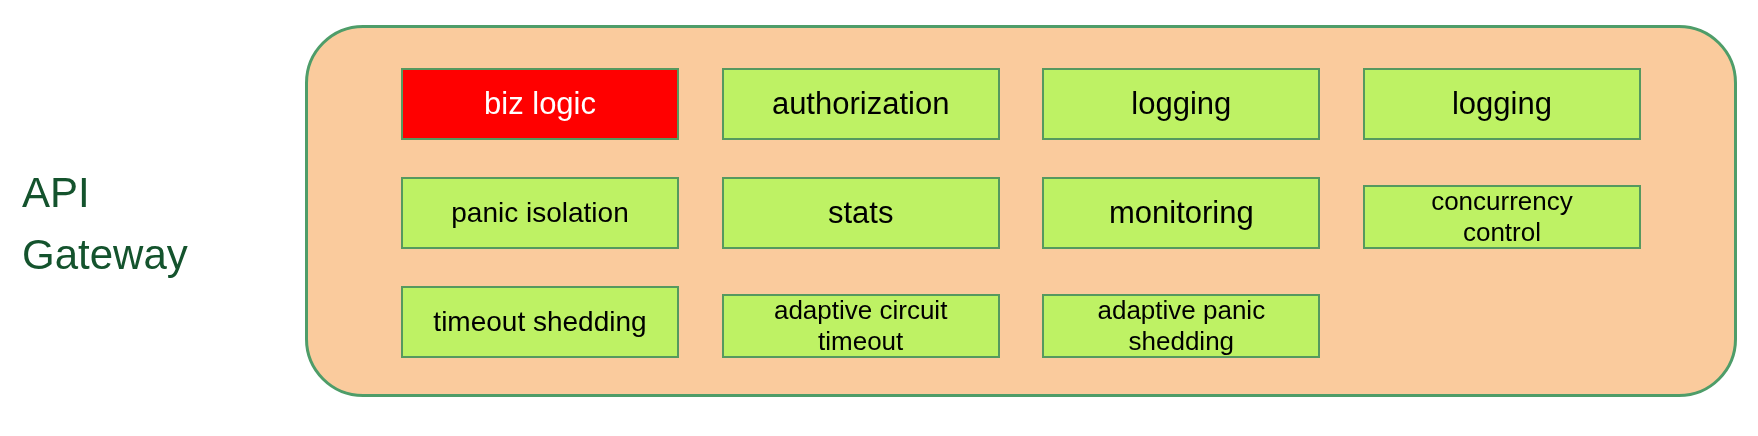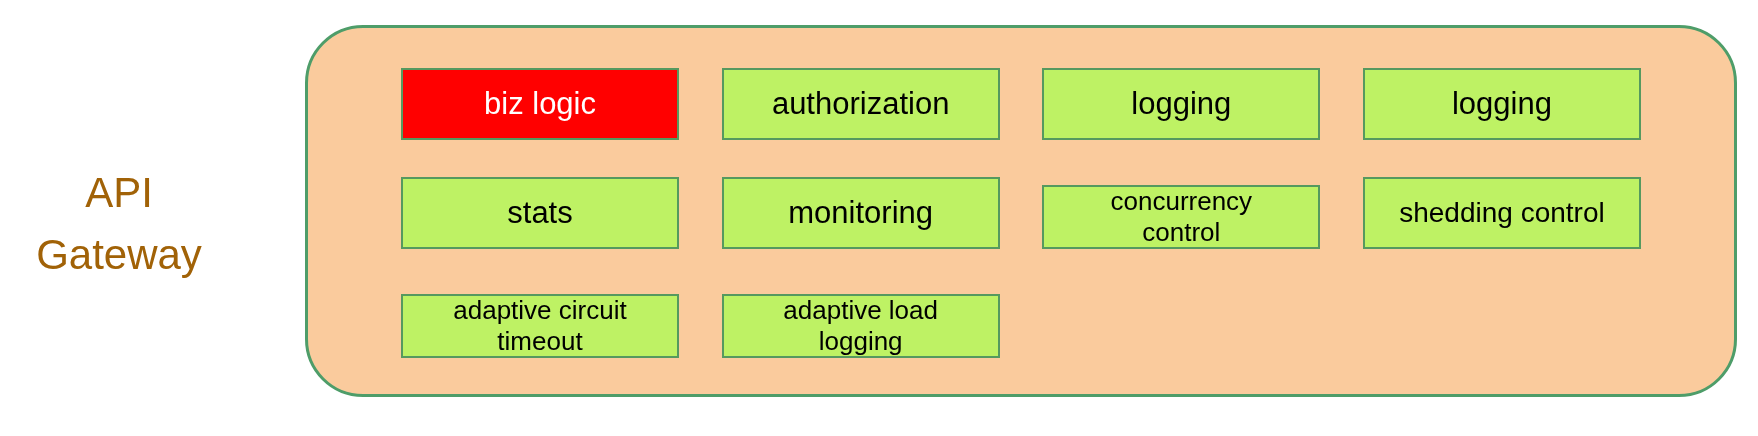--- a/index.html
+++ b/index.html
@@ -8,26 +8,26 @@
     background: #ffffff;
     font-family: "Liberation Sans", sans-serif;
     overflow: hidden;
   }
   .canvas {
     position: relative;
     width: 1758px; height: 436px;
   }
   .gateway-label {
     position: absolute;
-    left: 8px; top: 162px;
+    left: 22px; top: 162px;
     width: 222px;
-    text-align: center;
+    text-align: left;
     font-size: 42px;
     line-height: 62px;
-    color: #a16207;
+    color: #14532d;
   }
   .gateway-container {
     position: absolute;
     left: 305px; top: 25px;
     width: 1432px; height: 372px;
     background: #FACB9D;
     border: 3px solid #4E9D69;
     border-radius: 58px;
     display: grid;
     grid-template-columns: repeat(4, 278px);
@@ -71,34 +71,37 @@
     <div class="box lg">
       <span>authorization</span>
     </div>
     <div class="box lg">
       <span>logging</span>
     </div>
     <div class="box lg">
       <span>logging</span>
     </div>
 
+    <div class="box md">
+      <span>panic isolation</span>
+    </div>
     <div class="box lg">
       <span>stats</span>
     </div>
     <div class="box lg">
       <span>monitoring</span>
     </div>
     <div class="box sm">
       <span>concurrency control</span>
     </div>
 
     <div class="box md">
-      <span>shedding control</span>
+      <span>timeout shedding</span>
     </div>
     <div class="box sm">
       <span>adaptive circuit timeout</span>
     </div>
     <div class="box sm">
-      <span>adaptive load logging</span>
+      <span>adaptive panic shedding</span>
     </div>
 
   </div>
 </div>
 
 </body></html>

